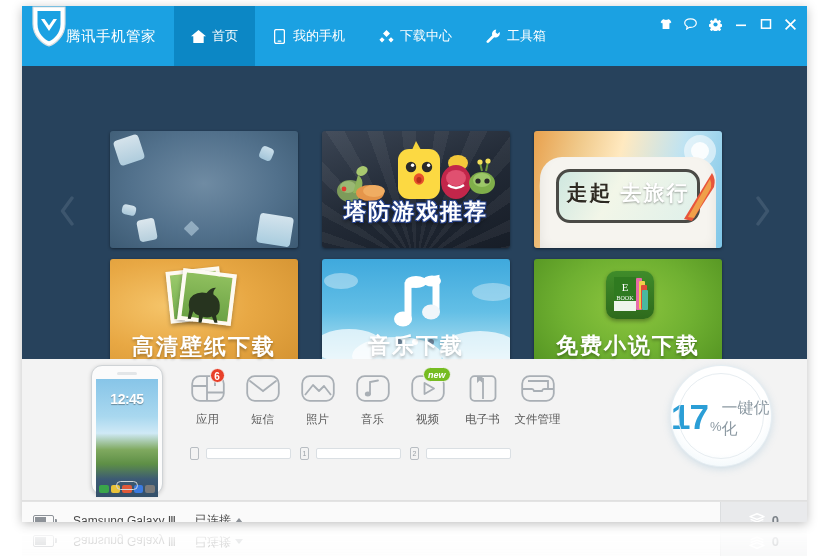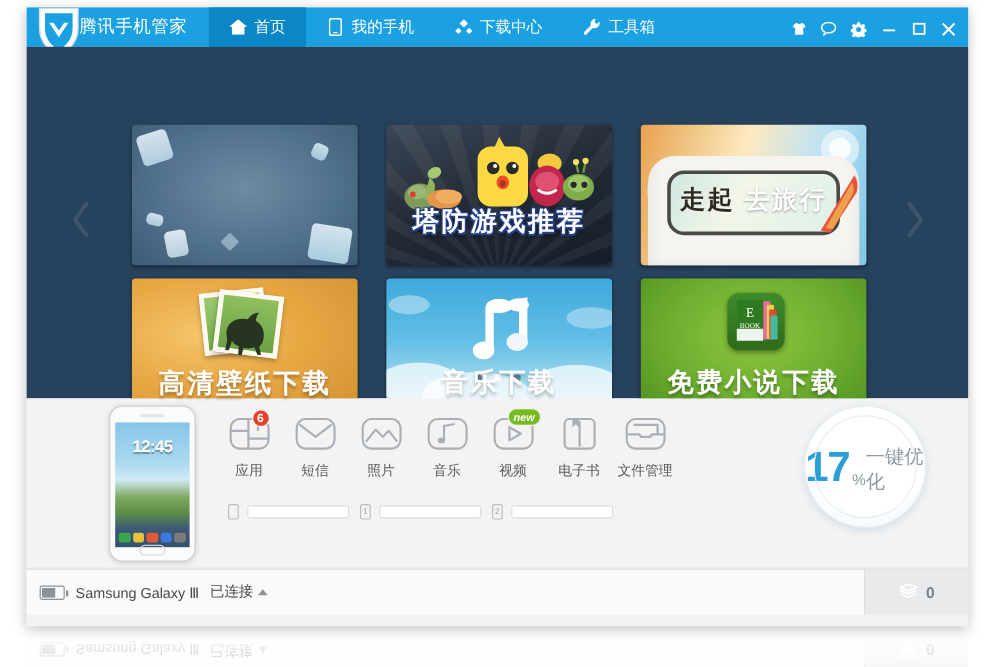--- a/index.html
+++ b/index.html
@@ -12,21 +12,21 @@
   .app {
     position: absolute; left: 22px; top: 6px;
     width: 785px; height: 516px;
     background: #f2f2f2;
     box-shadow: 0 2px 10px rgba(0,0,0,.25);
     overflow: hidden;
   }
 
   
   .titlebar {
-    position: relative; height: 33px; background: #1ba1e2;
+    position: relative; height: 60px; background: #1ba1e2;
     display: flex; align-items: stretch;
   }
   .brand {
     display: flex; align-items: center; gap: 8px;
     padding-left: 44px; padding-right: 18px;
     color: #ffffff; font-size: 14.5px; letter-spacing: .5px;
   }
   .logo-shield {
     position: absolute; left: 8px; top: -2px;
     width: 38px; height: 44px;
@@ -149,21 +149,21 @@
     border-bottom: 1px solid #e0e0e0;
   }
   .phone {
     position: absolute; left: 69px; top: 6px;
     width: 72px; height: 130px;
     background: #fbfbfb; border: 1.5px solid #cfd3d6;
     border-radius: 11px;
     box-shadow: 0 1px 4px rgba(0,0,0,.16);
   }
   .phone .screen {
-    position: absolute; left: 4px; right: 4px; top: 13px; height: 104px;
+    position: absolute; left: 4px; right: 4px; top: 13px; height: 118px;
     background: linear-gradient(#87c5e8 0%, #a9d8ef 32%, #cfe9f6 46%, #7fa95f 60%, #5e8f46 72%, #3c5a74 85%, #34506a 100%);
     overflow: hidden;
   }
   .phone .clock {
     position: absolute; left: 0; right: 0; top: 12px; text-align: center;
     color: #fff; font-size: 14px; font-weight: bold; letter-spacing: -.5px;
     text-shadow: 0 1px 1px rgba(0,0,0,.35);
   }
   .phone .dock { position: absolute; left: 3px; right: 3px; bottom: 4px; display: flex; gap: 2px; }
   .phone .dock i { flex: 1; height: 8px; border-radius: 2px; display: block; }
@@ -227,21 +227,21 @@
   .opt .num { font-size: 35px; color: #2b9ed6; font-weight: bold; line-height: 1; letter-spacing: -1px; }
   .opt .pct { font-size: 13px; color: #8d9aa3; align-self: flex-end; margin-left: 2px; }
   .opt .row { display: flex; align-items: flex-end; }
   .opt .sub { margin-top: 6px; font-size: 16px; color: #8d9aa3; }
 
   
   .status {
     position: relative; height: 38px; background: #fafafa;
     border-top: 1px solid #e3e3e3; display: flex; align-items: center;
   }
-  .st-left { display: flex; align-items: center; gap: 9px; padding-left: 11px; }
+  .st-left { display: flex; align-items: center; gap: 19px; padding-left: 11px; }
   .battery {
     width: 21px; height: 12px; border: 1.5px solid #8d9298; border-radius: 2px;
     position: relative; display: flex; align-items: center; padding: 1px;
   }
   .battery::after {
     content: ""; position: absolute; right: -4px; top: 3px;
     width: 2.5px; height: 5px; background: #8d9298; border-radius: 0 1px 1px 0;
   }
   .battery i { display: block; height: 100%; width: 62%; background: #8d9298; }
   .devname { font-size: 12px; color: #4a4a4a; }

